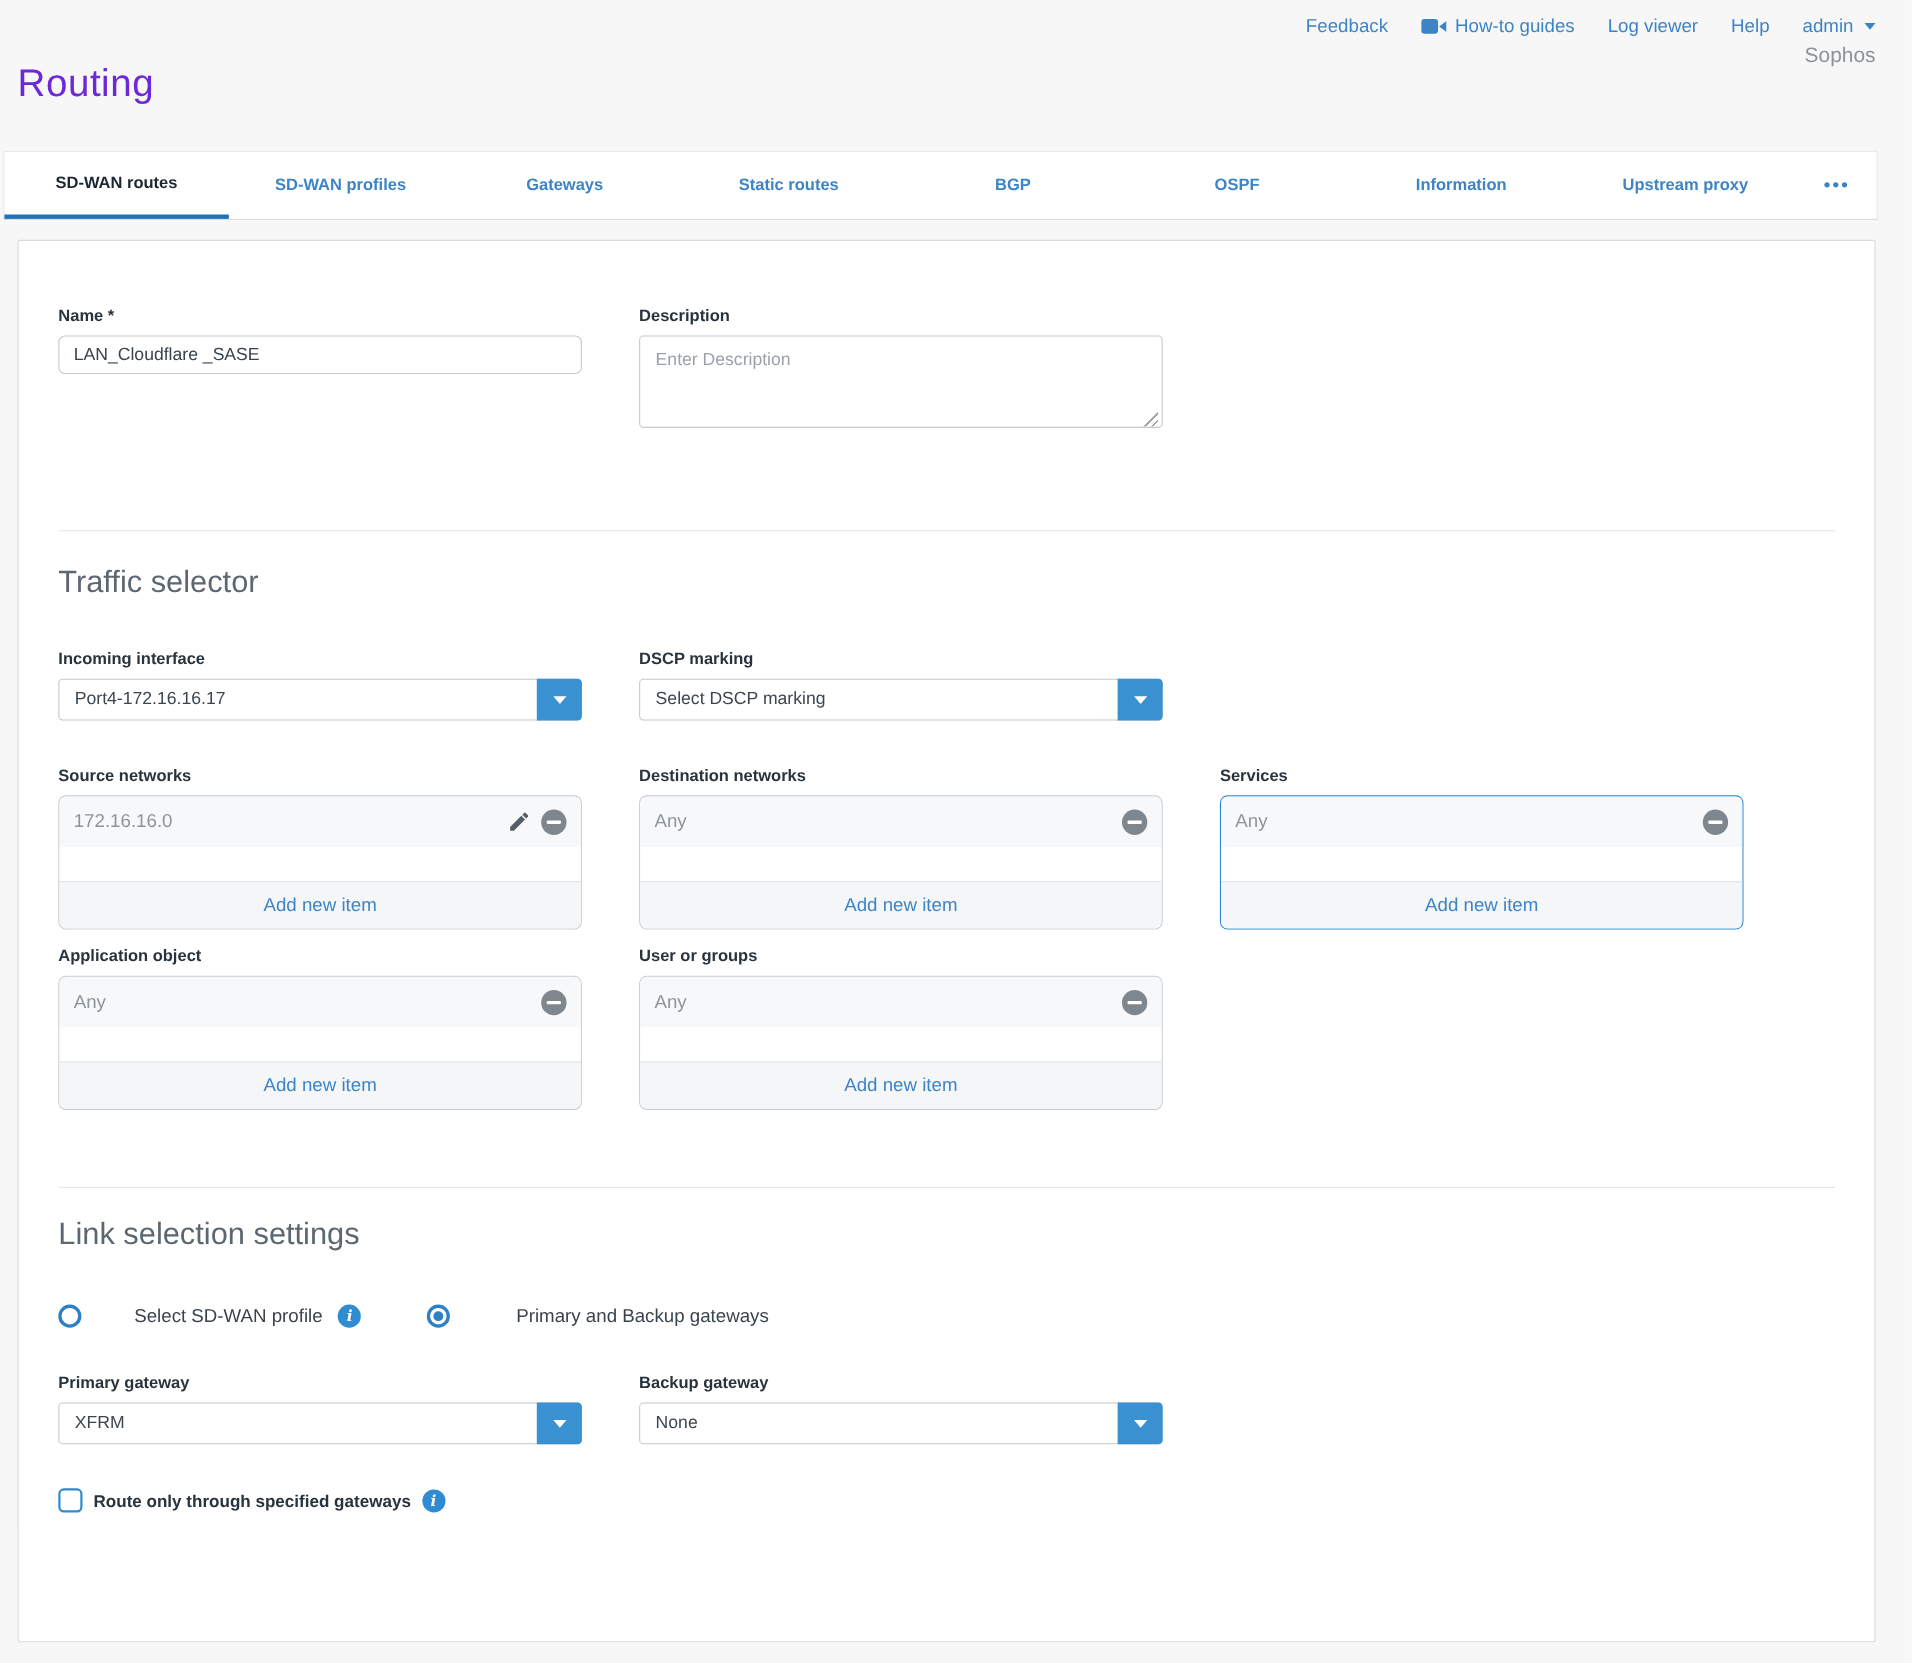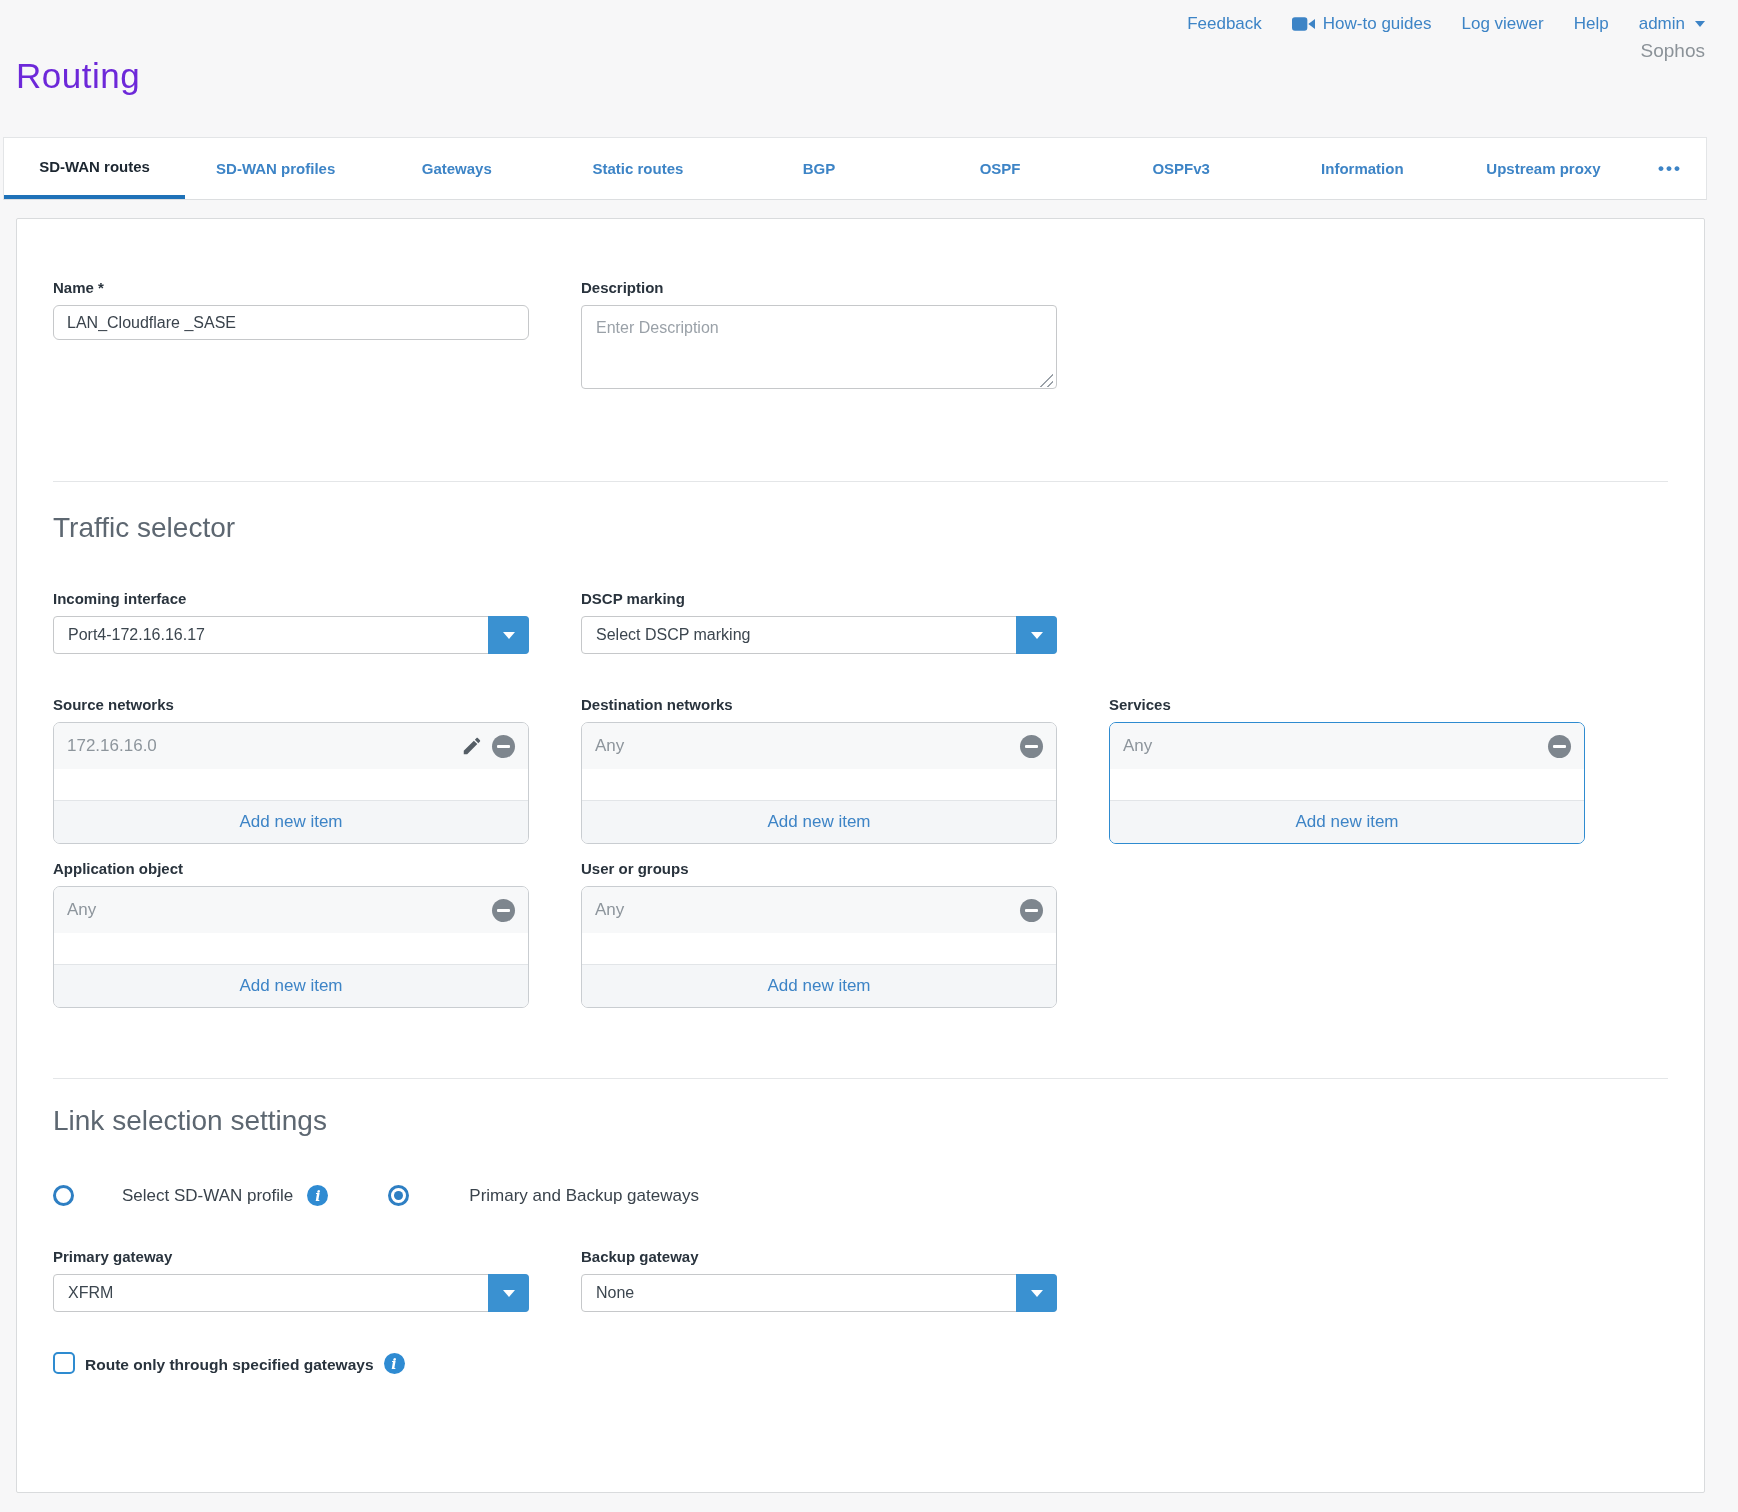--- a/index.html
+++ b/index.html
@@ -187,21 +187,20 @@
   <div class="brand">Sophos</div>
 </div>
 
 <div class="tabs">
   <div class="tab active">SD-WAN routes</div>
   <div class="tab">SD-WAN profiles</div>
   <div class="tab">Gateways</div>
   <div class="tab">Static routes</div>
   <div class="tab">BGP</div>
   <div class="tab">OSPF</div>
-  <div class="tab">OSPFv3</div>
   <div class="tab">Information</div>
   <div class="tab">Upstream proxy</div>
   <div class="tab tab-more">•••</div>
 </div>
 
 <div class="card">
 
   <div class="grid mt-row1">
     <div>
       <div class="field-label">Name *</div>

